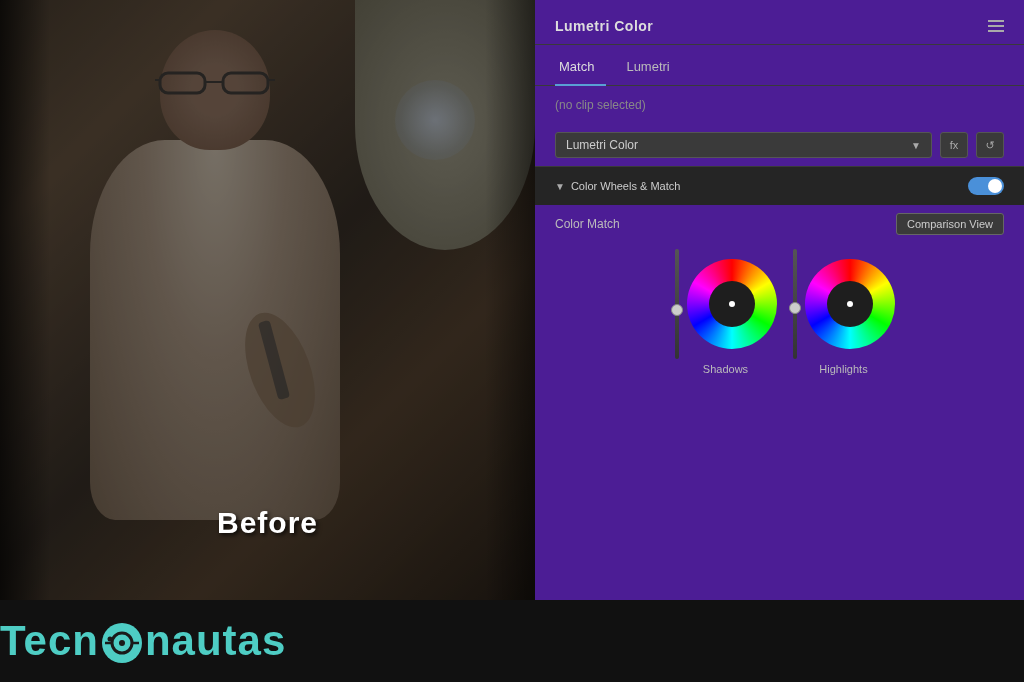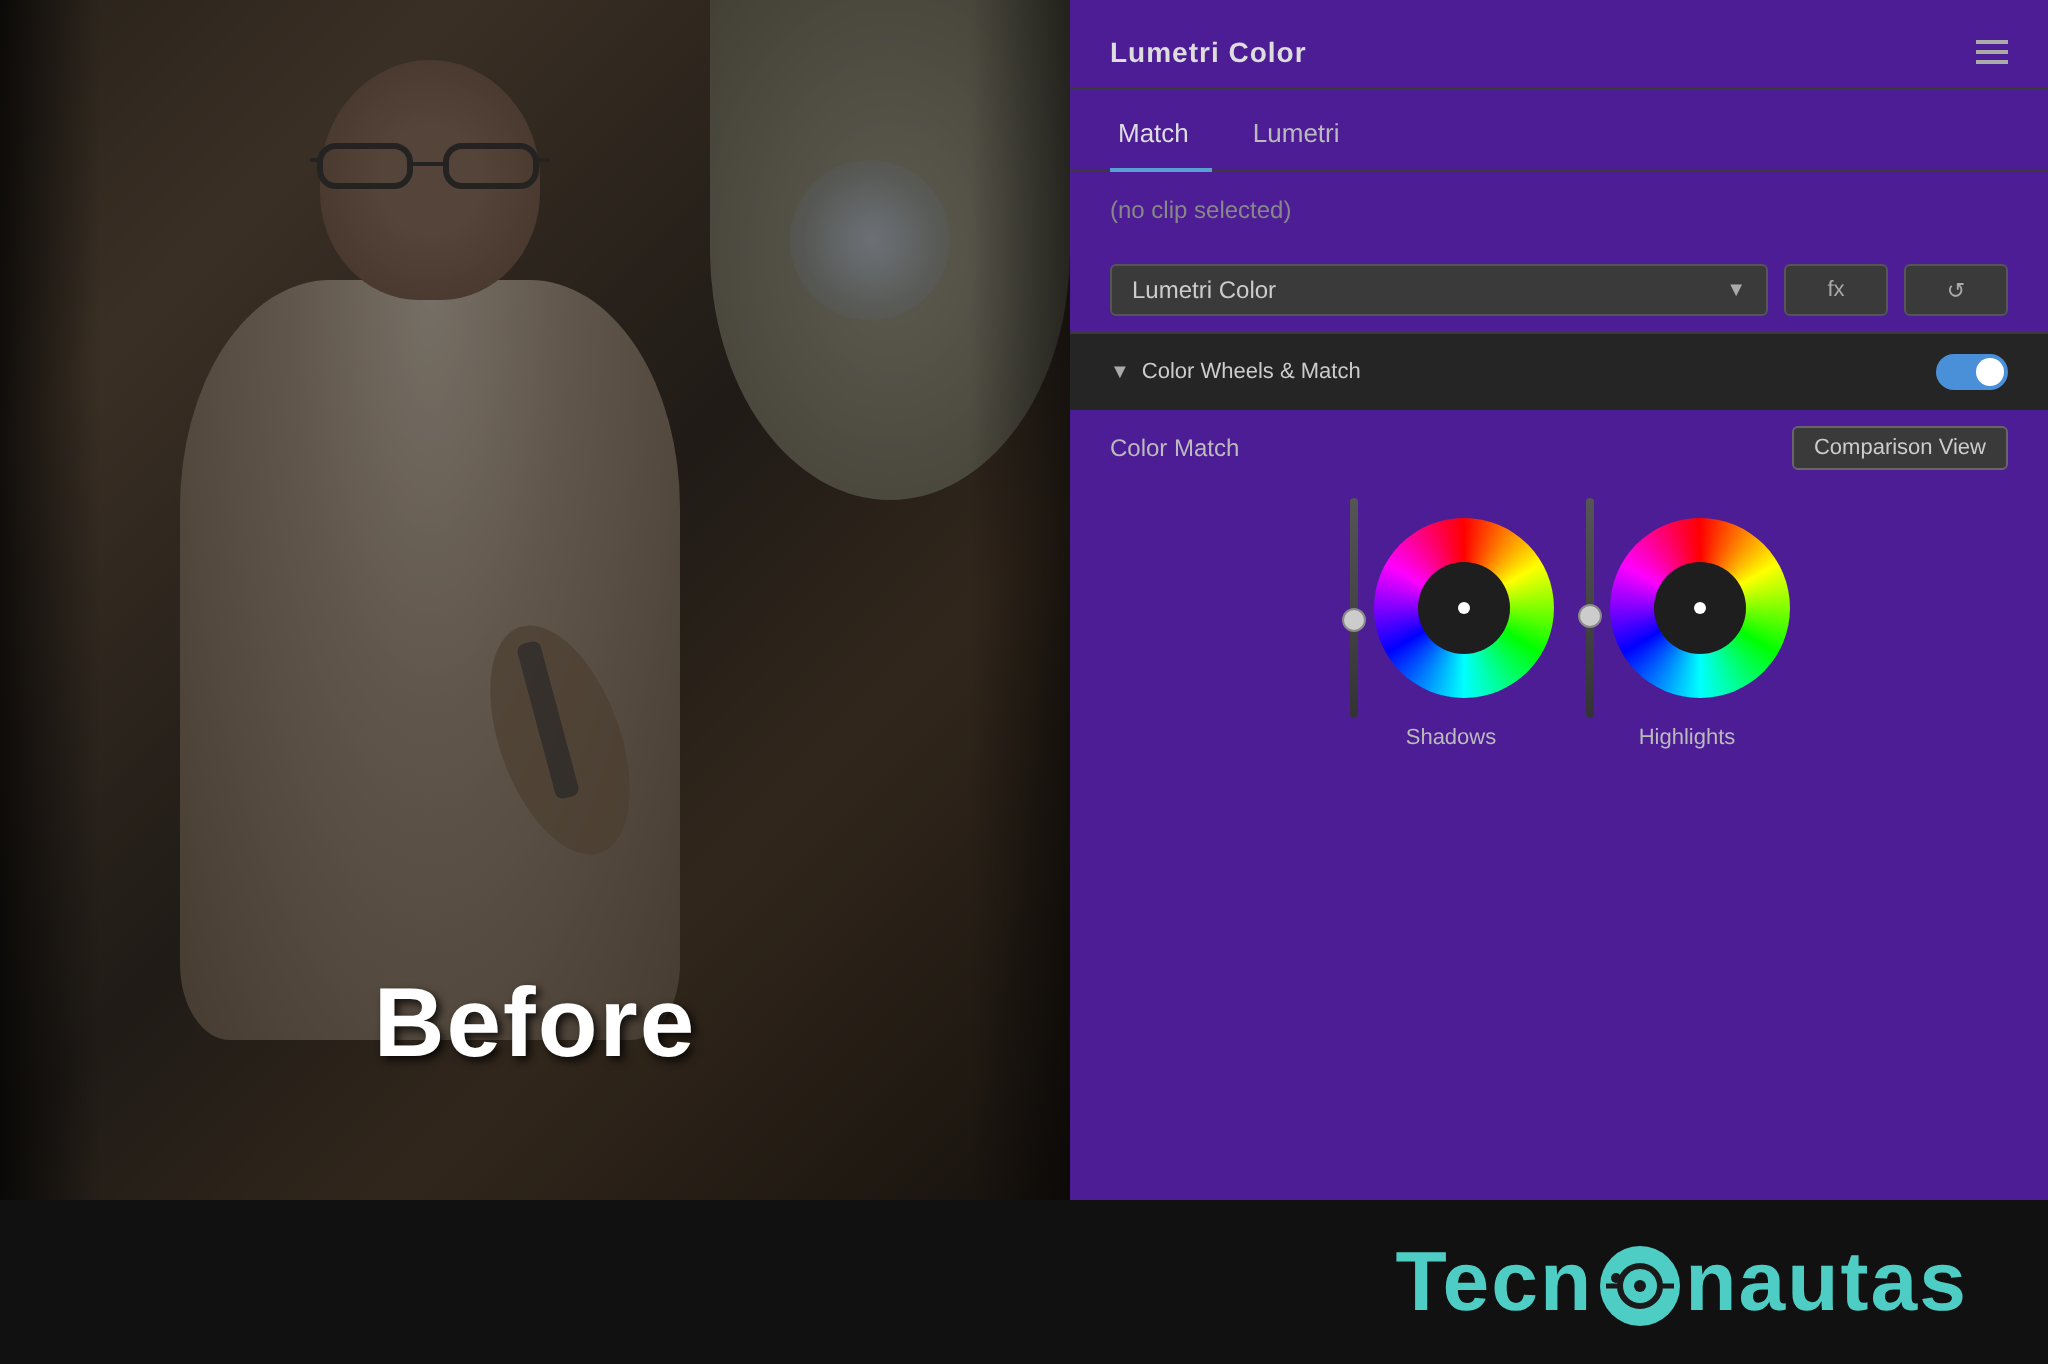--- a/index.html
+++ b/index.html
@@ -88,21 +88,21 @@
       background: rgba(20, 15, 10, 0.45);
     }
 
     
     .before-label {
       position: absolute;
       bottom: 60px;
       left: 50%;
       transform: translateX(-50%);
       color: white;
-      font-size: 49px;
+      font-size: 30px;
       font-weight: 700;
       text-shadow: 2px 2px 4px rgba(0,0,0,0.8);
       letter-spacing: 1px;
       margin-top: 36px;
     }
 
     
     .bottom-black {
       position: absolute;
       left: 0;
@@ -201,21 +201,21 @@
 
     .dropdown-arrow {
       font-size: 10px;
       color: #aaa;
     }
 
     .fx-button, .reset-button {
       background: #3a3a3a;
       border: 1px solid #555;
       color: #aaa;
-      width: 52px;
+      width: 28px;
       height: 26px;
       border-radius: 3px;
       display: flex;
       align-items: center;
       justify-content: center;
       cursor: pointer;
       font-size: 11px;
     }
 
     
@@ -477,21 +477,21 @@
     
     .branding-bar {
       position: absolute;
       bottom: 0;
       left: 0;
       width: 1024px;
       height: 82px;
       background: #111;
       display: flex;
       align-items: center;
-      justify-content: flex-end;
+      justify-content: flex-start;
       padding-right: 40px;
     }
 
     
     .video-left-shadow {
       position: absolute;
       left: 0;
       top: 0;
       width: 50px;
       height: 600px;

